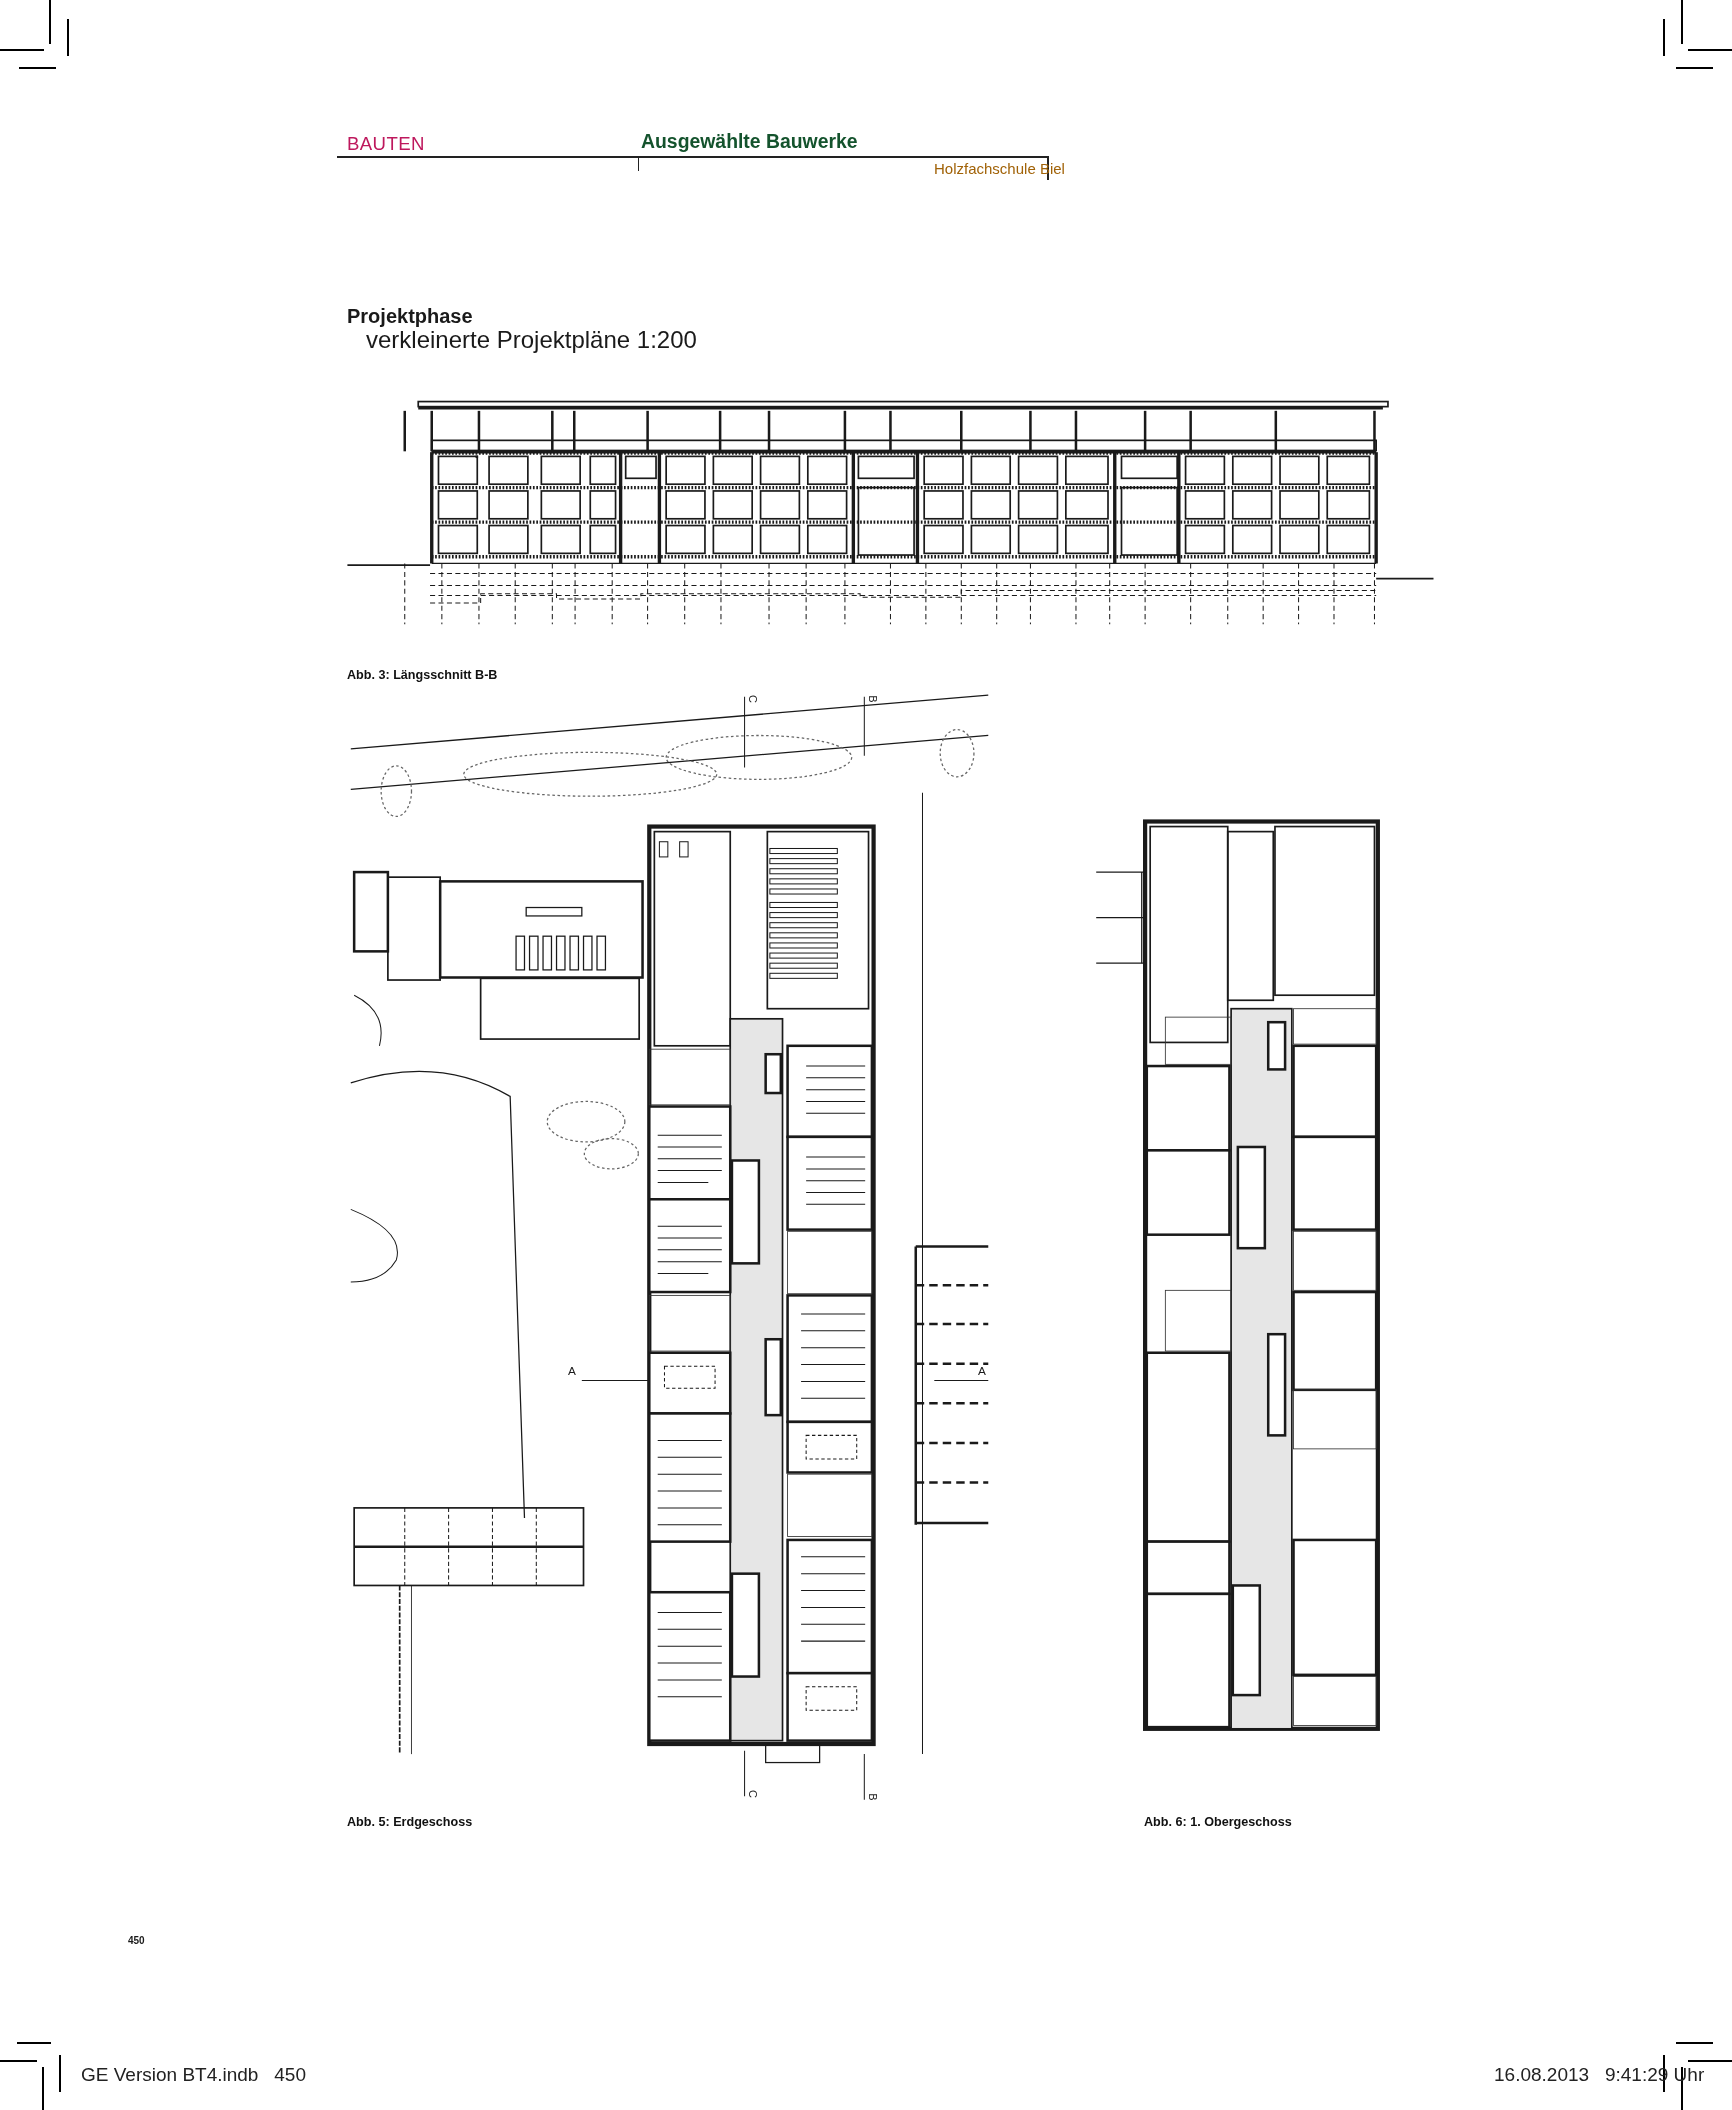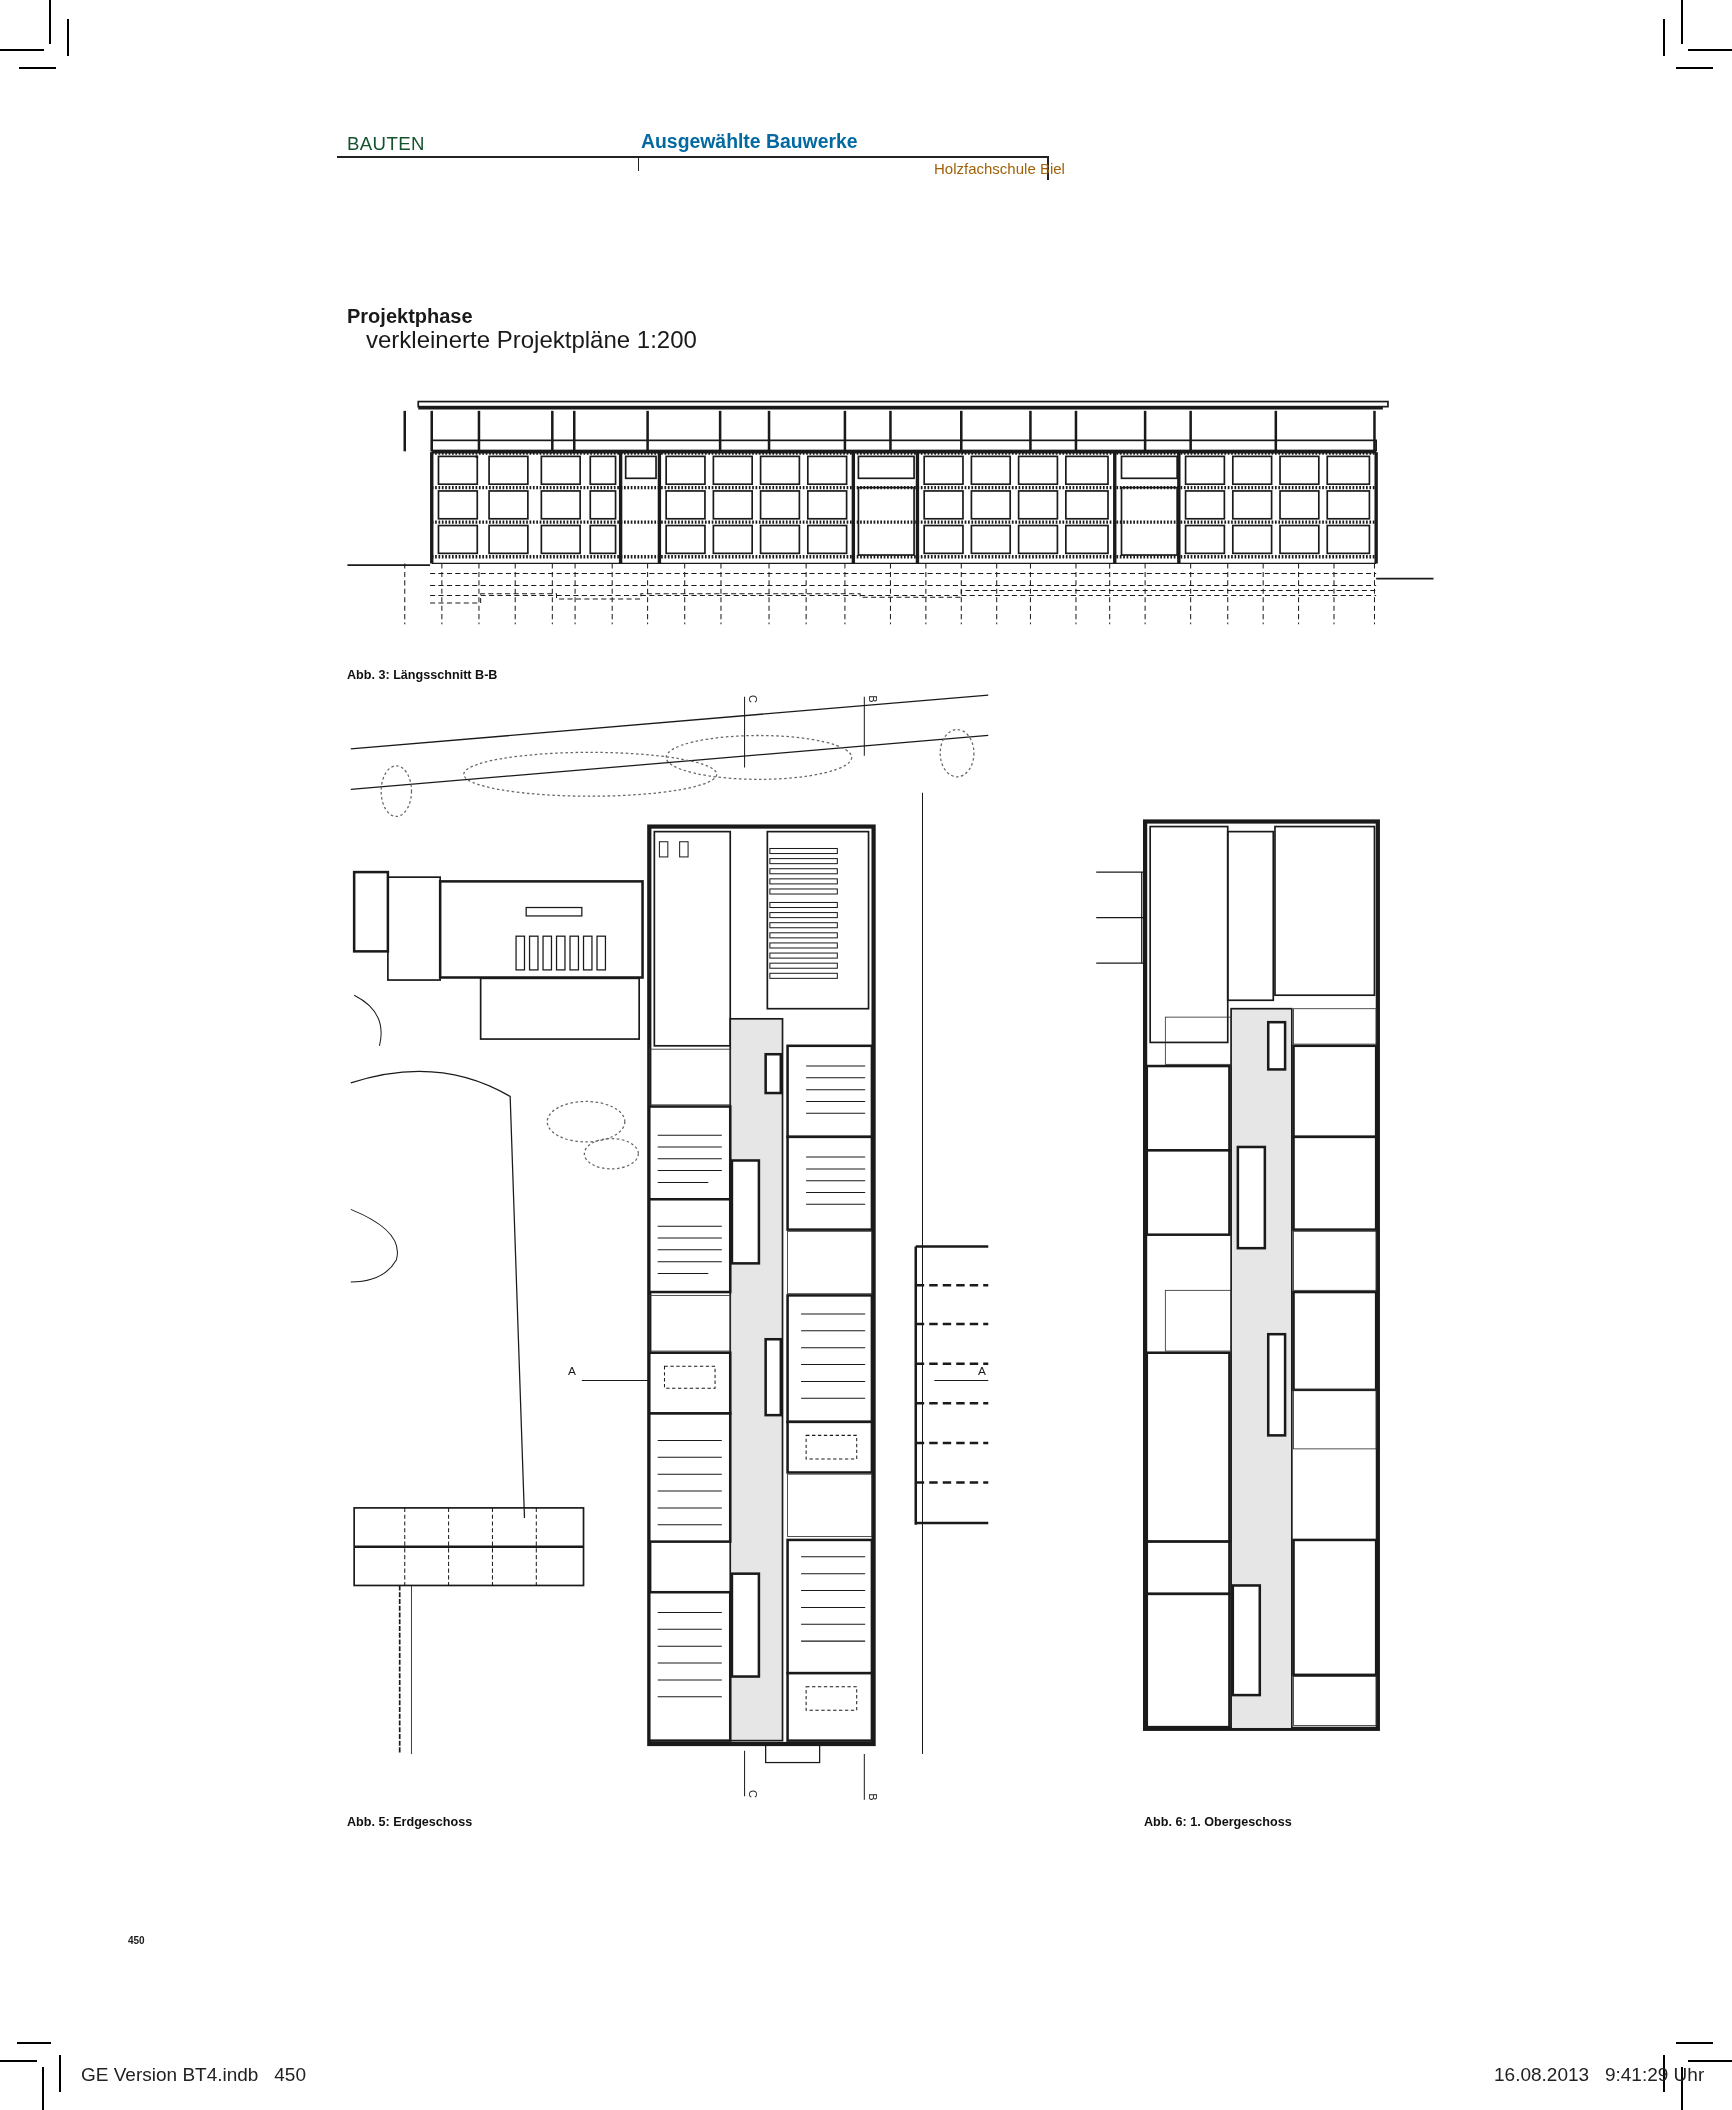--- a/index.html
+++ b/index.html
@@ -1,21 +1,21 @@
 <!DOCTYPE html>
 <html style="font-size:13.5px"><head>
 <meta charset="utf-8">
 <style>
   html, body { margin: 0; padding: 0; background: #ffffff; }
   body { width: 1732px; height: 2111px; position: relative; overflow: hidden;
          font-family: "Liberation Sans", sans-serif; color: #1a1a1a; }
   .abs { position: absolute; }
   .crop { position: absolute; background: #000; }
-  .hdr-left { left: 347px; top: 133px; font-size: 18.6px; font-weight: 300; letter-spacing: 0.4px; color:#14532d; }
-  .hdr-center { left: 641px; top: 130px; font-size: 19.4px; font-weight: bold; color:#0369a1; }
+  .hdr-left { left: 347px; top: 133px; font-size: 18.6px; font-weight: 300; letter-spacing: 0.4px; color:#be185d; }
+  .hdr-center { left: 641px; top: 130px; font-size: 19.4px; font-weight: bold; color:#14532d; }
   .hdr-right { left: 934px; top: 160px; font-size: 15px; color:#a16207; }
   .section-title { left: 347px; top: 297px; font-size: 20px; font-weight: bold; margin-top: 8px; }
   .section-sub { left: 366px; top: 326px; font-size: 24px; }
   .caption { font-size: 12.6px; font-weight: bold; color:#111;margin-top:19px; }
   .page-num { left: 128px; top: 1935px; font-size: 10px; font-weight: bold; }
   .slug { font-size: 19px; color:#222; }
   svg { position: absolute; overflow: visible; }
 </style>
 </head>
 <body>

